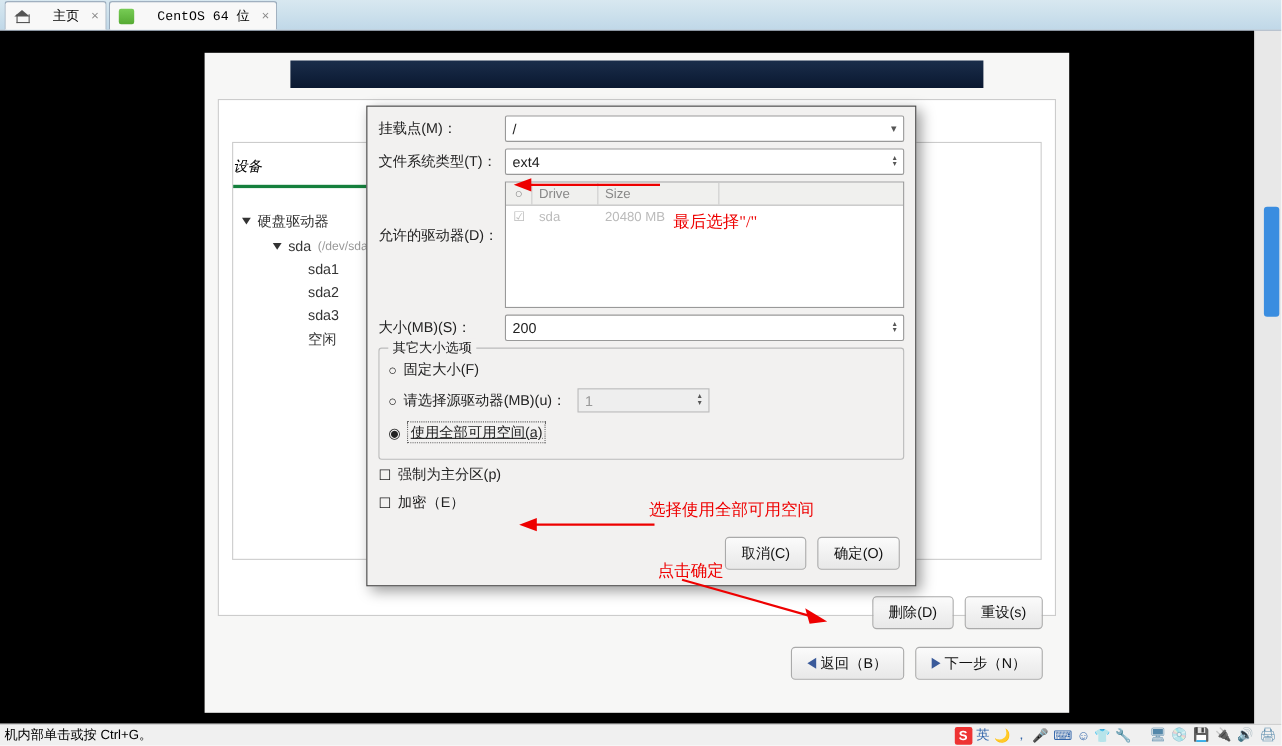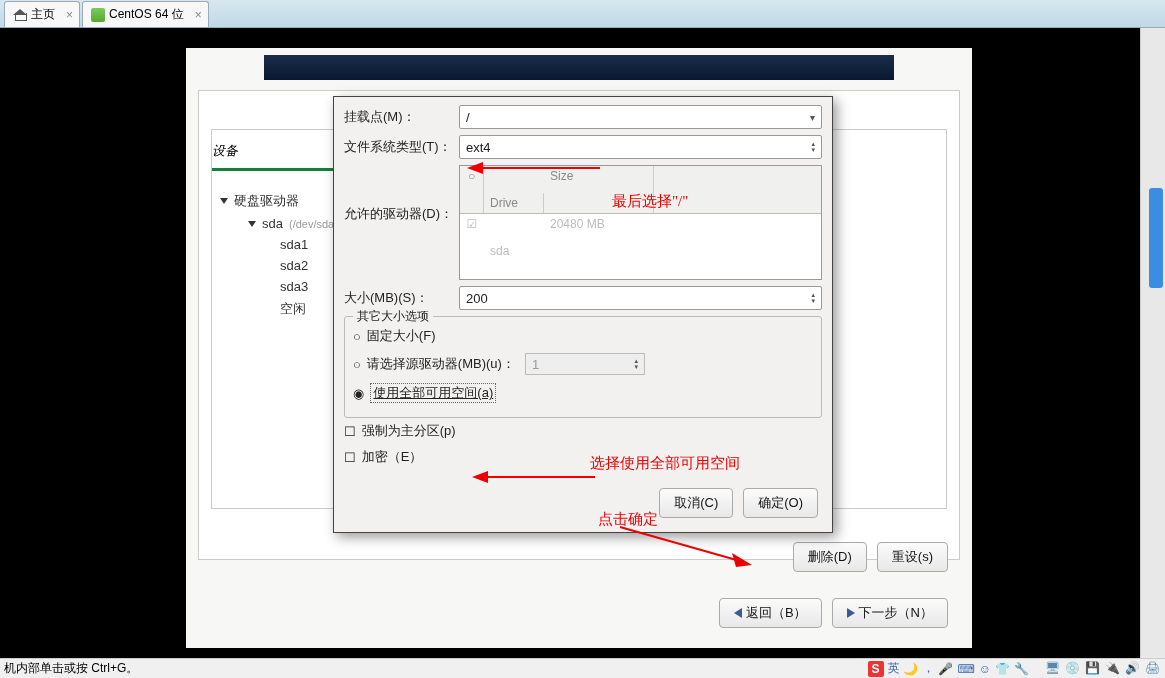--- a/index.html
+++ b/index.html
@@ -1,19 +1,19 @@
 <!DOCTYPE html>
 <html><head>
 <meta charset="utf-8">
 <style>
 * { box-sizing: border-box; margin: 0; padding: 0; }
 body { font-family: "Microsoft YaHei", Arial, sans-serif; font-size: 12px; background: #fff; width: 1165px; height: 678px; overflow: hidden; position: relative; }
 
 .vm-tabs { background: linear-gradient(#d8e8f0, #c0d8e8); height: 28px; border-bottom: 1px solid #9ab; display: flex; align-items: flex-end; padding-left: 4px; }
-.vm-tab { background: #f8f8f8; border: 1px solid #9ab; border-bottom: none; padding: 4px 24px 4px 8px; margin-right: 2px; border-radius: 3px 3px 0 0; display: flex; align-items: center; gap: 4px; position: relative; font-size: 12px; }
+.vm-tab { background: #f8f8f8; border: 1px solid #9ab; border-bottom: none; padding: 4px 24px 4px 8px; margin-right: 2px; border-radius: 3px 3px 0 0; display: flex; align-items: center; gap: 21px; position: relative; font-size: 12px; font-family: Liberation Mono, monospace; }
 .vm-tab .close { position: absolute; right: 6px; color: #888; cursor: pointer; }
 .home-icon { width: 14px; height: 12px; display: inline-block; position: relative; }
 .home-icon::before { content: ''; position: absolute; bottom: 0; left: 2px; width: 10px; height: 7px; border: 1px solid #555; border-top: none; }
 .home-icon::after { content: ''; position: absolute; top: 0; left: 0; width: 0; height: 0; border-left: 7px solid transparent; border-right: 7px solid transparent; border-bottom: 6px solid #555; }
 .os-icon { width: 14px; height: 14px; background: linear-gradient(#7c5, #5a3); border-radius: 2px; }
 
 .vm-screen { position: absolute; left: 0; top: 28px; width: 1140px; height: 630px; background: #000; }
 .vm-content { position: absolute; left: 186px; top: 20px; width: 786px; height: 600px; background: #f7f7f6; }
 .top-banner { background: linear-gradient(#1a2d4a, #0a1830); height: 25px; margin: 7px 78px 0 78px; }
 
@@ -21,39 +21,39 @@
 .panel-title { text-align: center; font-size: 14px; font-weight: bold; margin-bottom: 8px; color: #111; }
 .device-header { text-align: left; padding: 12px 0 8px; border-bottom: 3px solid #15803d; font-size: 13px; font-style: italic; }
 .tree { padding: 18px 8px; font-size: 13px; color: #333; text-align: right; }
 .tree-row { padding: 3px 0; display: flex; align-items: center; gap: 6px; }
 .tree-arrow { display: inline-block; width: 0; height: 0; border-left: 4px solid transparent; border-right: 4px solid transparent; border-top: 6px solid #333; }
 .tree-child { padding-left: 28px; }
 .tree-grandchild { padding-left: 60px; }
 .muted { color: #999; font-size: 11px; }
 
 .bottom-right-btns { position: absolute; right: 24px; bottom: 76px; display: flex; gap: 10px; }
-.bottom-nav { position: absolute; right: 24px; bottom: 20px; display: flex; gap: 10px; }
+.bottom-nav { position: absolute; right: 24px; bottom: 30px; display: flex; gap: 10px; }
 .btn { background: linear-gradient(#fbfbfb, #e8e8e8); border: 1px solid #aaa; border-radius: 4px; padding: 5px 14px; font-size: 13px; color: #111; display: inline-flex; align-items: center; gap: 4px; cursor: pointer; }
 .arrow-left { display: inline-block; width: 0; height: 0; border-top: 5px solid transparent; border-bottom: 5px solid transparent; border-right: 8px solid #3a5a9a; }
 .arrow-right { display: inline-block; width: 0; height: 0; border-top: 5px solid transparent; border-bottom: 5px solid transparent; border-left: 8px solid #3a5a9a; }
 
 .dialog { position: absolute; left: 333px; top: 96px; width: 500px; background: #f2f1f0; border: 1px solid #444; box-shadow: 4px 4px 12px rgba(0,0,0,0.4); font-size: 13px; color: #222; }
 .dialog-title { background: linear-gradient(#3a3a3a, #1a1a1a); color: #fff; text-align: center; padding: 4px; font-size: 13px; }
 .dialog-body { padding: 8px 10px; }
 .form-row { display: flex; align-items: center; margin-bottom: 6px; }
 .form-label { width: 115px; }
 .form-control { flex: 1; }
 .combo, .spinbox { width: 100%; border: 1px solid #999; background: #fff; padding: 3px 6px; font-size: 13px; border-radius: 2px; position: relative; display: flex; align-items: center; justify-content: space-between; height: 24px; }
 .combo .chev { color: #555; font-size: 10px; }
 .spin-btns { display: flex; flex-direction: column; font-size: 7px; line-height: 6px; color: #555; }
 .drive-table { border: 1px solid #999; background: #fff; height: 115px; overflow: hidden; }
 .drive-header { display: flex; border-bottom: 1px solid #bbb; background: #f0f0ee; color: #888; font-size: 12px; }
 .drive-header > div { padding: 3px 6px; border-right: 1px solid #ccc; }
 .dh-chk { width: 24px; text-align: center; }
-.dh-drive { width: 60px; margin-top: 27px; }
+.dh-drive { width: 60px; }
 .dh-size { width: 110px; }
 .dh-model { flex: 1; }
 .drive-row { display: flex; color: #bbb; font-size: 12px; }
 .drive-row > div { padding: 3px 6px; }
 .fieldset { border: 1px solid #bbb; border-radius: 3px; padding: 6px 8px 10px; margin-top: 6px; position: relative; }
 .fieldset .legend { position: absolute; top: -9px; left: 8px; background: #f2f1f0; padding: 0 4px; font-size: 12px; }
 .radio-row, .check-row { display: flex; align-items: center; gap: 6px; padding: 4px 0; }
 .selected-radio-label { border: 1px dotted #666; padding: 0 2px; text-decoration: underline; }
 .inline-spin { border: 1px solid #bbb; background: #eee; padding: 1px 6px; width: 120px; color: #999; display: flex; justify-content: space-between; margin-left: 4px; height: 22px; align-items: center; }
 .dialog-footer { display: flex; justify-content: flex-end; gap: 10px; padding: 10px 14px 14px; }

